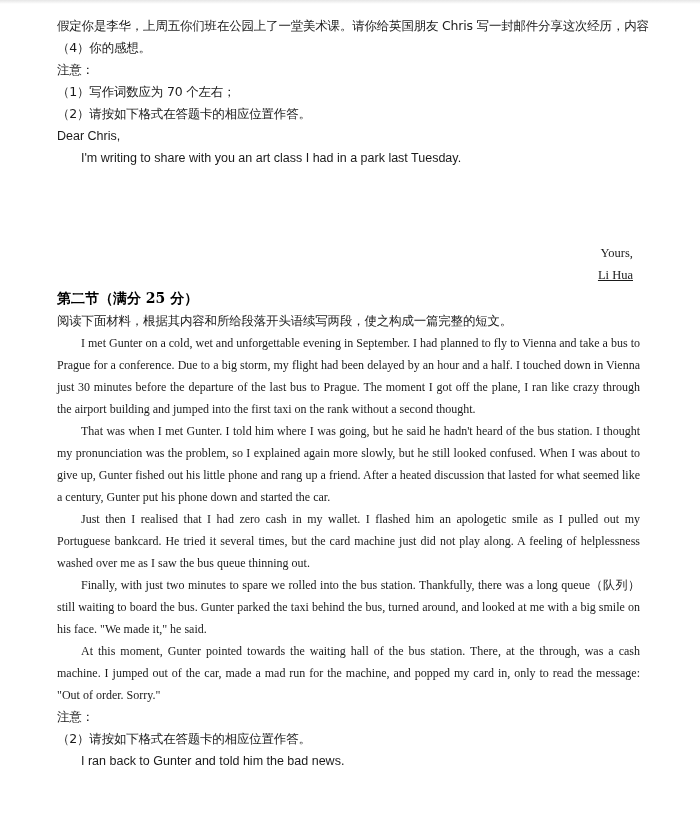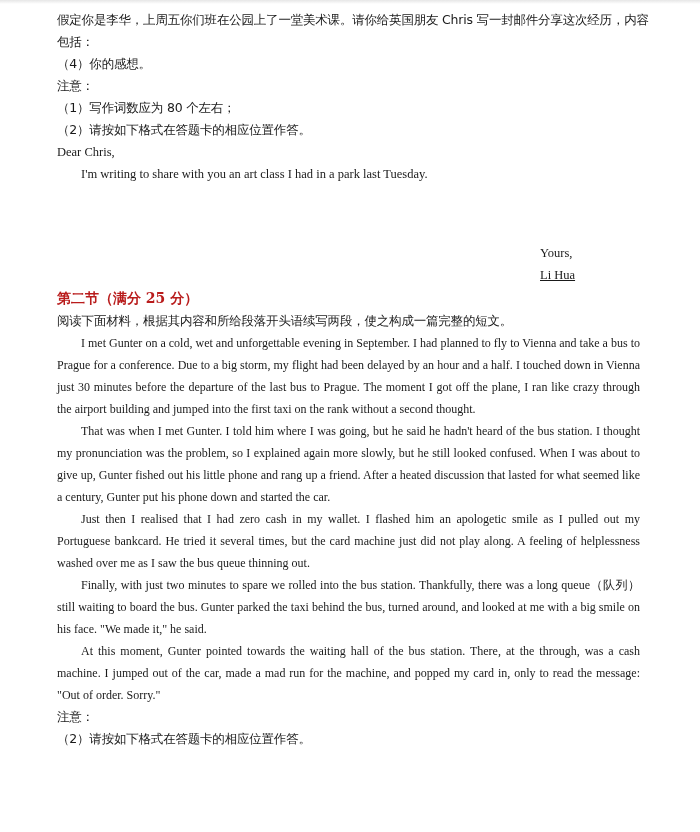--- a/index.html
+++ b/index.html
@@ -32,60 +32,60 @@
       line-height: 22px;
       font-size: 12.5px;
       white-space: nowrap;
     }
     .cn {
       font-family: "DejaVu Sans", "Liberation Sans", sans-serif;
       font-size: 12.5px;
       letter-spacing: -0.2px;
     }
     .en {
-      font-family: Liberation Serif, serif;
+      font-family: Liberation Sans, sans-serif;
       font-size: 12.5px;
     }
     .indent { padding-left: 24px; }
     .right-block {
       position: absolute;
       left: 540px;
       width: 93px;
+      text-align: right;
       font-size: 12.5px;
       line-height: 22px;
     }
     .section-title {
       font-family: "DejaVu Serif", "Liberation Serif", serif;
       font-weight: bold;
       font-size: 14px;
       height: 24px;
       line-height: 24px;
-      color: #b91c1c;
+      color: #000000;
     }
     .para {
       font-size: 12px;
       line-height: 22px;
       text-align: justify;
       text-indent: 24px;
       margin: 0;
       width: 583px;
     }
   </style>
 </head>
 <body>
 
 <div class="topshade"></div>
 
 <div class="page">
 
-  <div class="line cn" style="margin-top:9px;">假定你是李华，上周五你们班在公园上了一堂美术课。请你给英国朋友 Chris 写一封邮件分享这次经历，内容</div>
-  <div class="line cn">包括：</div>
+  <div class="line cn" style="margin-top:15px;">假定你是李华，上周五你们班在公园上了一堂美术课。请你给英国朋友 Chris 写一封邮件分享这次经历，内容</div>
   <div class="line cn">（4）你的感想。</div>
   <div class="line cn">注意：</div>
-  <div class="line cn">（1）写作词数应为 80 个左右；</div>
+  <div class="line cn">（1）写作词数应为 70 个左右；</div>
   <div class="line cn">（2）请按如下格式在答题卡的相应位置作答。</div>
   <div class="line en">Dear Chris,</div>
   <div class="line en indent">I'm writing to share with you an art class I had in a park last Tuesday.</div>
 
 </div>
 
 <div class="right-block" style="top:242px;">Yours,</div>
 <div class="right-block" style="top:264px;text-decoration:underline;">Li Hua</div>
 
 <div class="page" style="top:286px;">
@@ -93,13 +93,14 @@
   <div class="line cn">阅读下面材料，根据其内容和所给段落开头语续写两段，使之构成一篇完整的短文。</div>
 
   <p class="para">I met Gunter on a cold, wet and unforgettable evening in September. I had planned to fly to Vienna and take a bus to Prague for a conference. Due to a big storm, my flight had been delayed by an hour and a half. I touched down in Vienna just 30 minutes before the departure of the last bus to Prague. The moment I got off the plane, I ran like crazy through the airport building and jumped into the first taxi on the rank without a second thought.</p>
   <p class="para">That was when I met Gunter. I told him where I was going, but he said he hadn't heard of the bus station. I thought my pronunciation was the problem, so I explained again more slowly, but he still looked confused. When I was about to give up, Gunter fished out his little phone and rang up a friend. After a heated discussion that lasted for what seemed like a century, Gunter put his phone down and started the car.</p>
   <p class="para">Just then I realised that I had zero cash in my wallet. I flashed him an apologetic smile as I pulled out my Portuguese bankcard. He tried it several times, but the card machine just did not play along. A feeling of helplessness washed over me as I saw the bus queue thinning out.</p>
   <p class="para">Finally, with just two minutes to spare we rolled into the bus station. Thankfully, there was a long queue（队列） still waiting to board the bus. Gunter parked the taxi behind the bus, turned around, and looked at me with a big smile on his face. "We made it," he said.</p>
   <p class="para">At this moment, Gunter pointed towards the waiting hall of the bus station. There, at the through, was a cash machine. I jumped out of the car, made a mad run for the machine, and popped my card in, only to read the message: "Out of order. Sorry."</p>
 
   <div class="line cn">注意：</div>
   <div class="line cn">（2）请按如下格式在答题卡的相应位置作答。</div>
+  <div class="line en indent">I ran back to Gunter and told him the bad news.</div>
 </div>
 
 </body></html>

